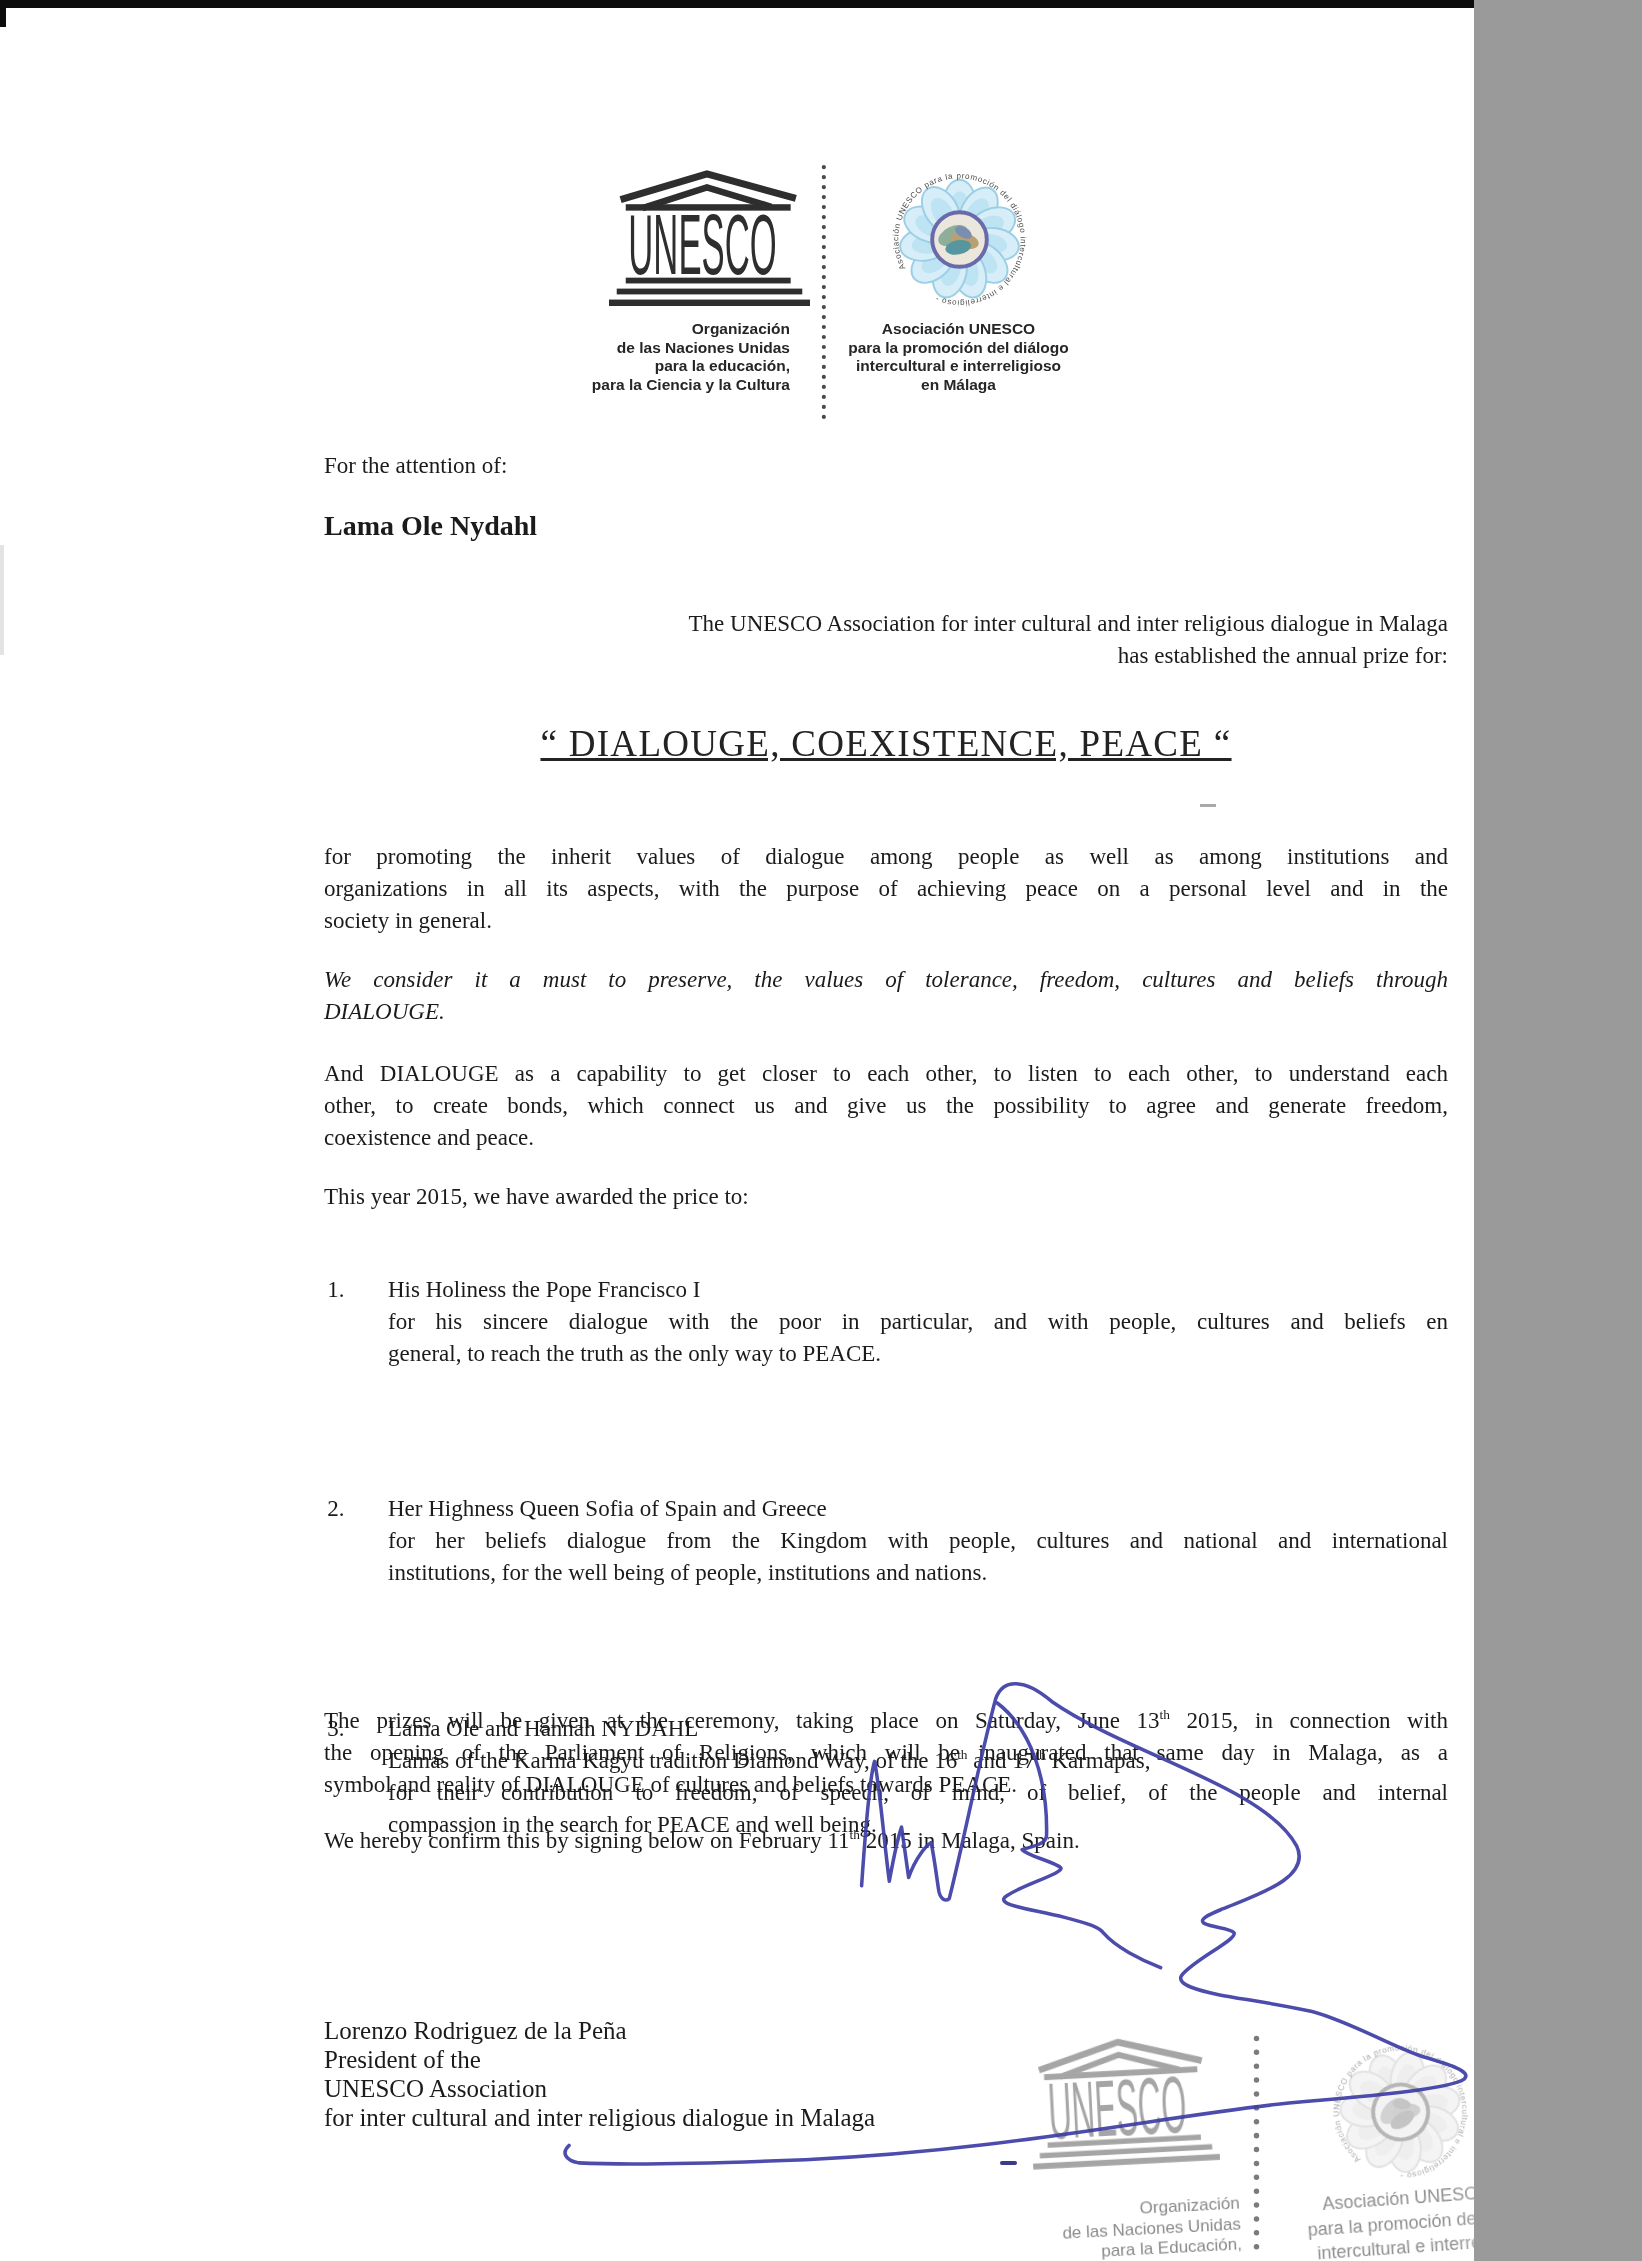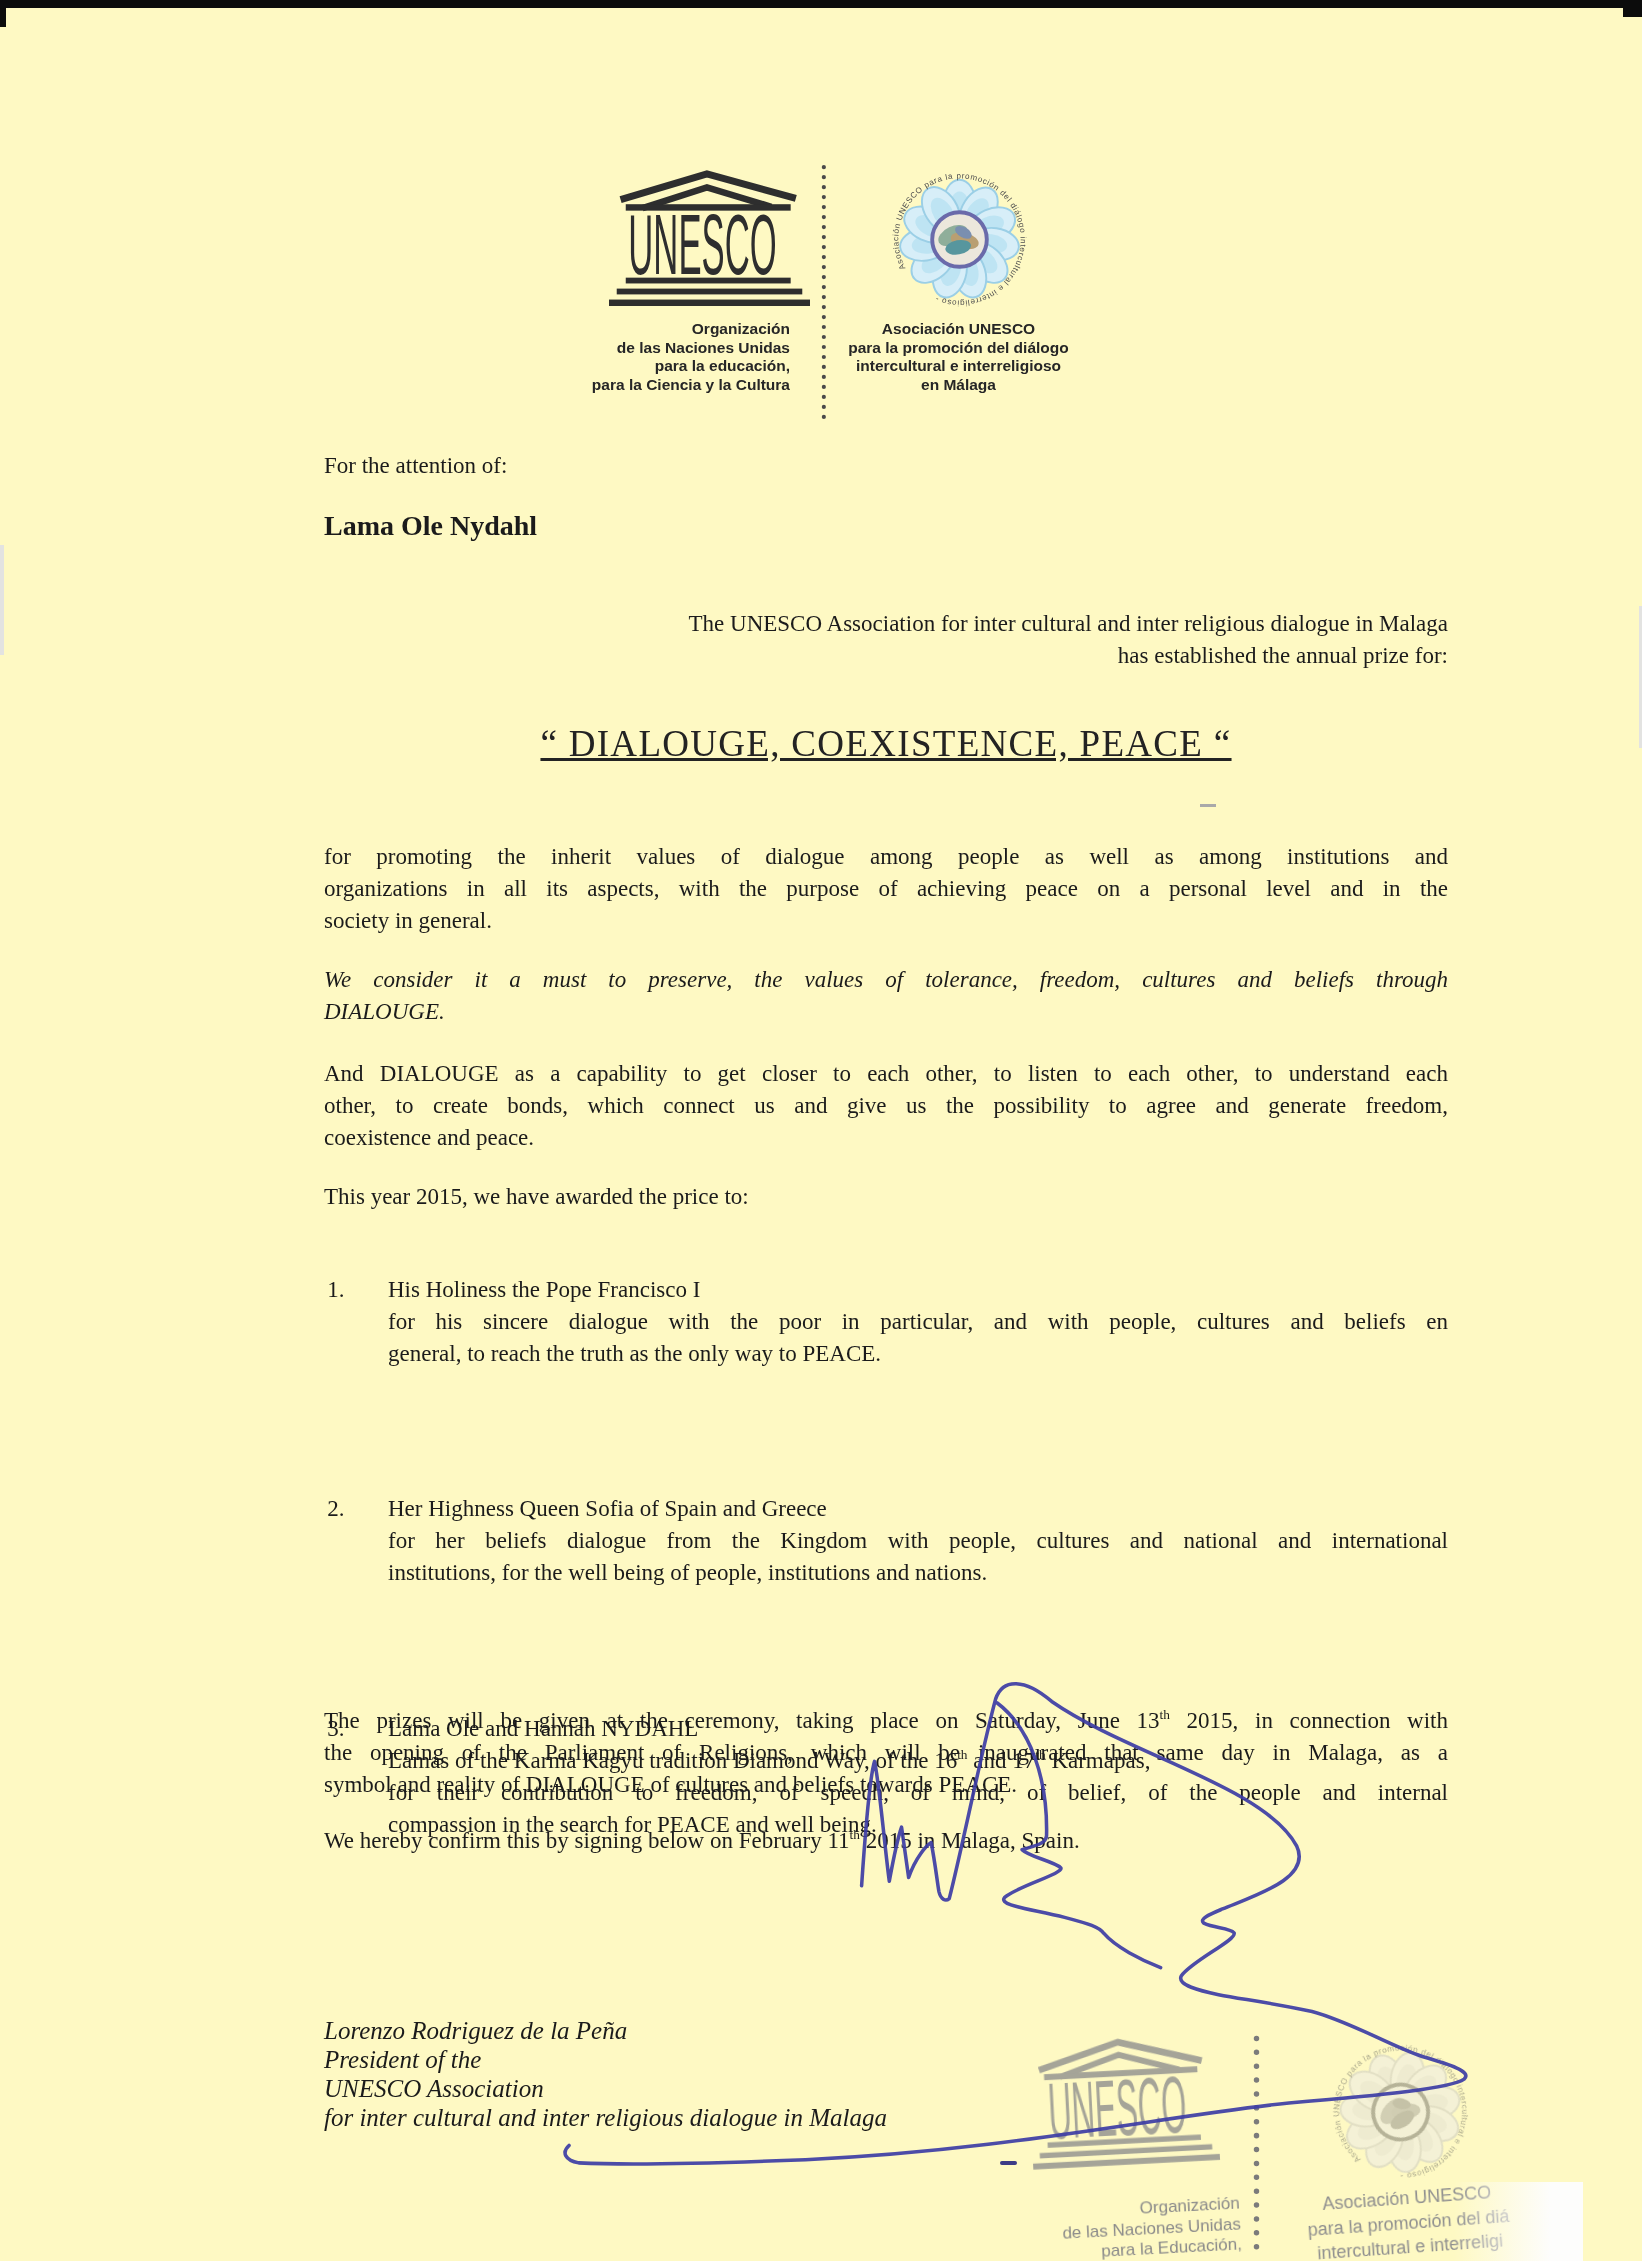--- a/index.html
+++ b/index.html
@@ -1,19 +1,19 @@
 <!DOCTYPE html>
 <html style="font-size:10.3px"><head>
 <meta charset="utf-8">
 <style>
   html,body{margin:0;padding:0;background:#9a9a9a;}
   .page{
     position:relative;
-    width:1642px;height:2261px;
-    background:#fef9c3;
+    width:1474px;height:2261px;
+    background:#ffffff;
     overflow:hidden;
     font-family:"Liberation Serif","DejaVu Serif",serif;
     color:#1b1b1b;
   }
   
   .scan-top{position:absolute;left:0;top:0;width:1642px;height:7.7px;background:#0c0c0c;}
   .scan-left{position:absolute;left:0;top:0;width:5.8px;height:27px;background:#0c0c0c;}
   .scan-right{position:absolute;left:1623px;top:0;width:19.3px;height:17px;background:#0c0c0c;}
   .smudge{position:absolute;background:#e3e3e1;}
   .tiny-dash{position:absolute;background:#a9a9a9;}
@@ -36,21 +36,21 @@
   .dots{position:absolute;}
   
   .blk{position:absolute;left:324px;width:1124px;font-size:23px;line-height:32px;}
   .jline{text-align:justify;text-align-last:justify;}
   .recipient{font-weight:bold;font-size:28px;}
   .title-blk{text-align:center;font-size:37px;letter-spacing:1.3px;color:#232323;text-decoration:underline;}
   .award{position:relative;}
   .award .anum{position:absolute;left:3.2px;top:0;}
   .award .atext{margin-left:64px;}
   sup{font-size:0.58em;line-height:0;}
-  .signer{font-size:25px;line-height:29px;font-style:italic;}
+  .signer{font-size:25px;line-height:29px;}
   
   .ftr-temple{
     position:absolute;left:1030px;top:2038px;color:#8d8d8d;opacity:.78;
     transform:rotate(-3deg);filter:blur(0.3px);
   }
   .ftr-org{
     position:absolute;left:1028px;top:2199px;width:213px;
     font-family:"Liberation Sans","DejaVu Sans",sans-serif;
     font-size:17px;line-height:20.6px;text-align:right;
     color:#8a8a8a;transform:rotate(-3deg);filter:blur(0.2px);

